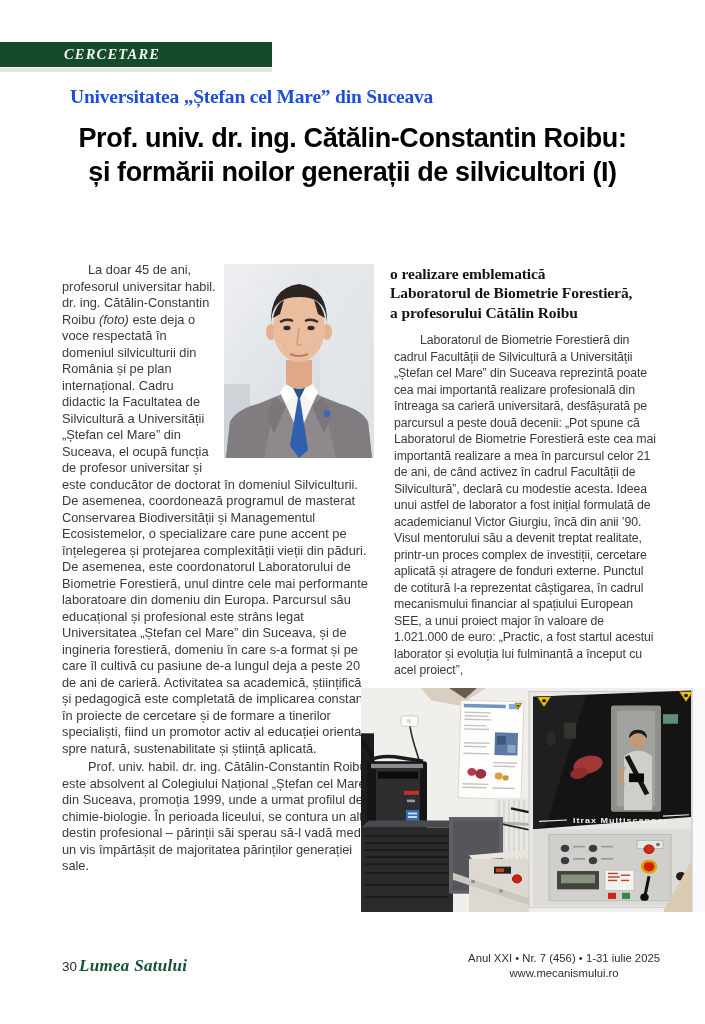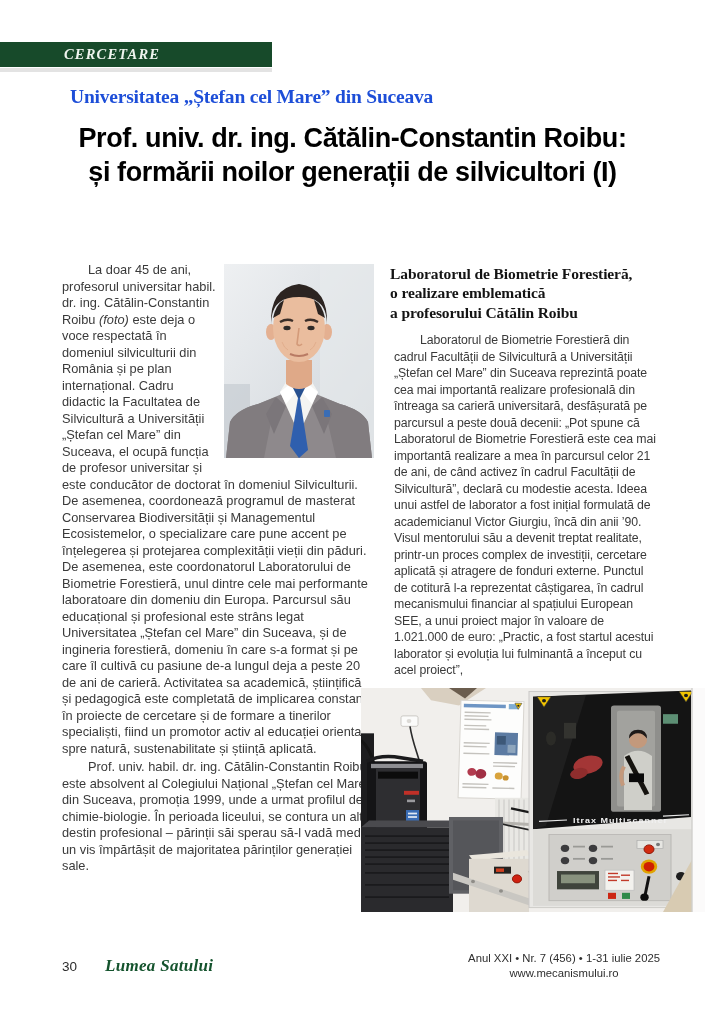--- a/index.html
+++ b/index.html
@@ -24,21 +24,21 @@
   .col-right p{margin:4px;text-indent:26px;}
   .portrait{float:right;width:150px;height:194px;margin:2px 0 5px 8px;}
   .portrait svg{display:block;width:100%;height:100%;}
   .section-heading{font-family:"Liberation Serif",serif;font-weight:bold;font-size:15.5px;
           line-height:19.4px;color:#141414;margin:2px 0 10px 0;letter-spacing:-0.1px;}
   .foto-italic{font-style:italic;}
   
   .lab-photo{position:absolute;left:361px;top:688px;width:344px;height:224px;text-align:center;}
   .lab-photo svg{display:block;width:100%;height:100%;}
   
-  .footer-left{position:absolute;left:62px;top:956px;display:flex;align-items:baseline;gap:28px;}
+  .footer-left{position:absolute;left:62px;top:956px;display:flex;align-items:baseline;gap:2px;}
   .page-number{font-size:13.5px;color:#2c2c2c;}
   .magazine-logo{font-family:"Liberation Serif",serif;font-style:italic;font-weight:bold;
           font-size:17px;color:#14532d;letter-spacing:0.3px;}
   .footer-right{position:absolute;right:45px;top:951px;text-align:center;
           font-size:11.3px;line-height:14.5px;color:#2e2e2e;}
   .footer-right .website{color:#2e2e2e;text-decoration:none;display:block;}
 </style>
 </head>
 <body>
 
@@ -113,22 +113,22 @@
             <path d="M92,78 Q90,84 86,86" stroke="#dda684" stroke-width="1" fill="none" opacity="0.7"></path>
           </svg>
         </span>
         <span>La doar 45 de ani, profesorul universitar habil. dr. ing. Cătălin-Constantin Roibu </span><span class="foto-italic">(foto)</span><span> este deja o voce respectată în domeniul silviculturii din România și pe plan internațional. Cadru didactic la Facultatea de Silvicultură a Universității „Ștefan cel Mare” din Suceava, el ocupă funcția de profesor universitar și este conducător de doctorat în domeniul Silviculturii. De asemenea, coordonează programul de masterat Conservarea Biodiversității și Managementul Ecosistemelor, o specializare care pune accent pe înțelegerea și protejarea complexității vieții din păduri. De asemenea, este coordonatorul Laboratorului de Biometrie Forestieră, unul dintre cele mai performante laboratoare din domeniu din Europa. Parcursul său educațional și profesional este strâns legat Universitatea „Ștefan cel Mare” din Suceava, și de ingineria forestieră, domeniu în care s-a format și pe care îl cultivă cu pasiune de-a lungul deja a peste 20 de ani de carieră. Activitatea sa academică, științifică și pedagogică este completată de implicarea constantă în proiecte de cercetare și de formare a tinerilor specialiști, fiind un promotor activ al educației orientate spre natură, sustenabilitate și știință aplicată.</span>
       </p>
       <p>Prof. univ. habil. dr. ing. Cătălin-Constantin Roibu este absolvent al Colegiului Național „Ștefan cel Mare” din Suceava, promoția 1999, unde a urmat profilul de chimie-biologie. În perioada liceului, se contura un alt destin profesional – părinții săi sperau să-l vadă medic, un vis împărtășit de majoritatea părinților generației sale.</p>
     </div>
 
     <div class="col-right">
       <div class="section-heading">
+        <div>o realizare emblematică</div>
         <div>Laboratorul de Biometrie Forestieră,</div>
-        <div>o realizare emblematică</div>
         <div>a profesorului Cătălin Roibu</div>
       </div>
       <p>Laboratorul de Biometrie Forestieră din cadrul Facultății de Silvicultură a Universității „Ștefan cel Mare” din Suceava reprezintă poate cea mai importantă realizare profesională din întreaga sa carieră universitară, desfășurată pe parcursul a peste două decenii: „Pot spune că Laboratorul de Biometrie Forestieră este cea mai importantă realizare a mea în parcursul celor 21 de ani, de când activez în cadrul Facultății de Silvicultură”, declară cu modestie acesta. Ideea unui astfel de laborator a fost inițial formulată de academicianul Victor Giurgiu, încă din anii ’90. Visul mentorului său a devenit treptat realitate, printr-un proces complex de investiții, cercetare aplicată și atragere de fonduri externe. Punctul de cotitură l-a reprezentat câștigarea, în cadrul mecanismului financiar al spațiului European SEE, a unui proiect major în valoare de 1.021.000 de euro: „Practic, a fost startul acestui laborator și evoluția lui fulminantă a început cu acel proiect”,</p>
     </div>
   </div>
 
   <div class="lab-photo">
     <svg viewBox="0 0 344 257" preserveAspectRatio="none">
 
       <rect x="0" y="0" width="344" height="257" fill="#f1efec"></rect>

